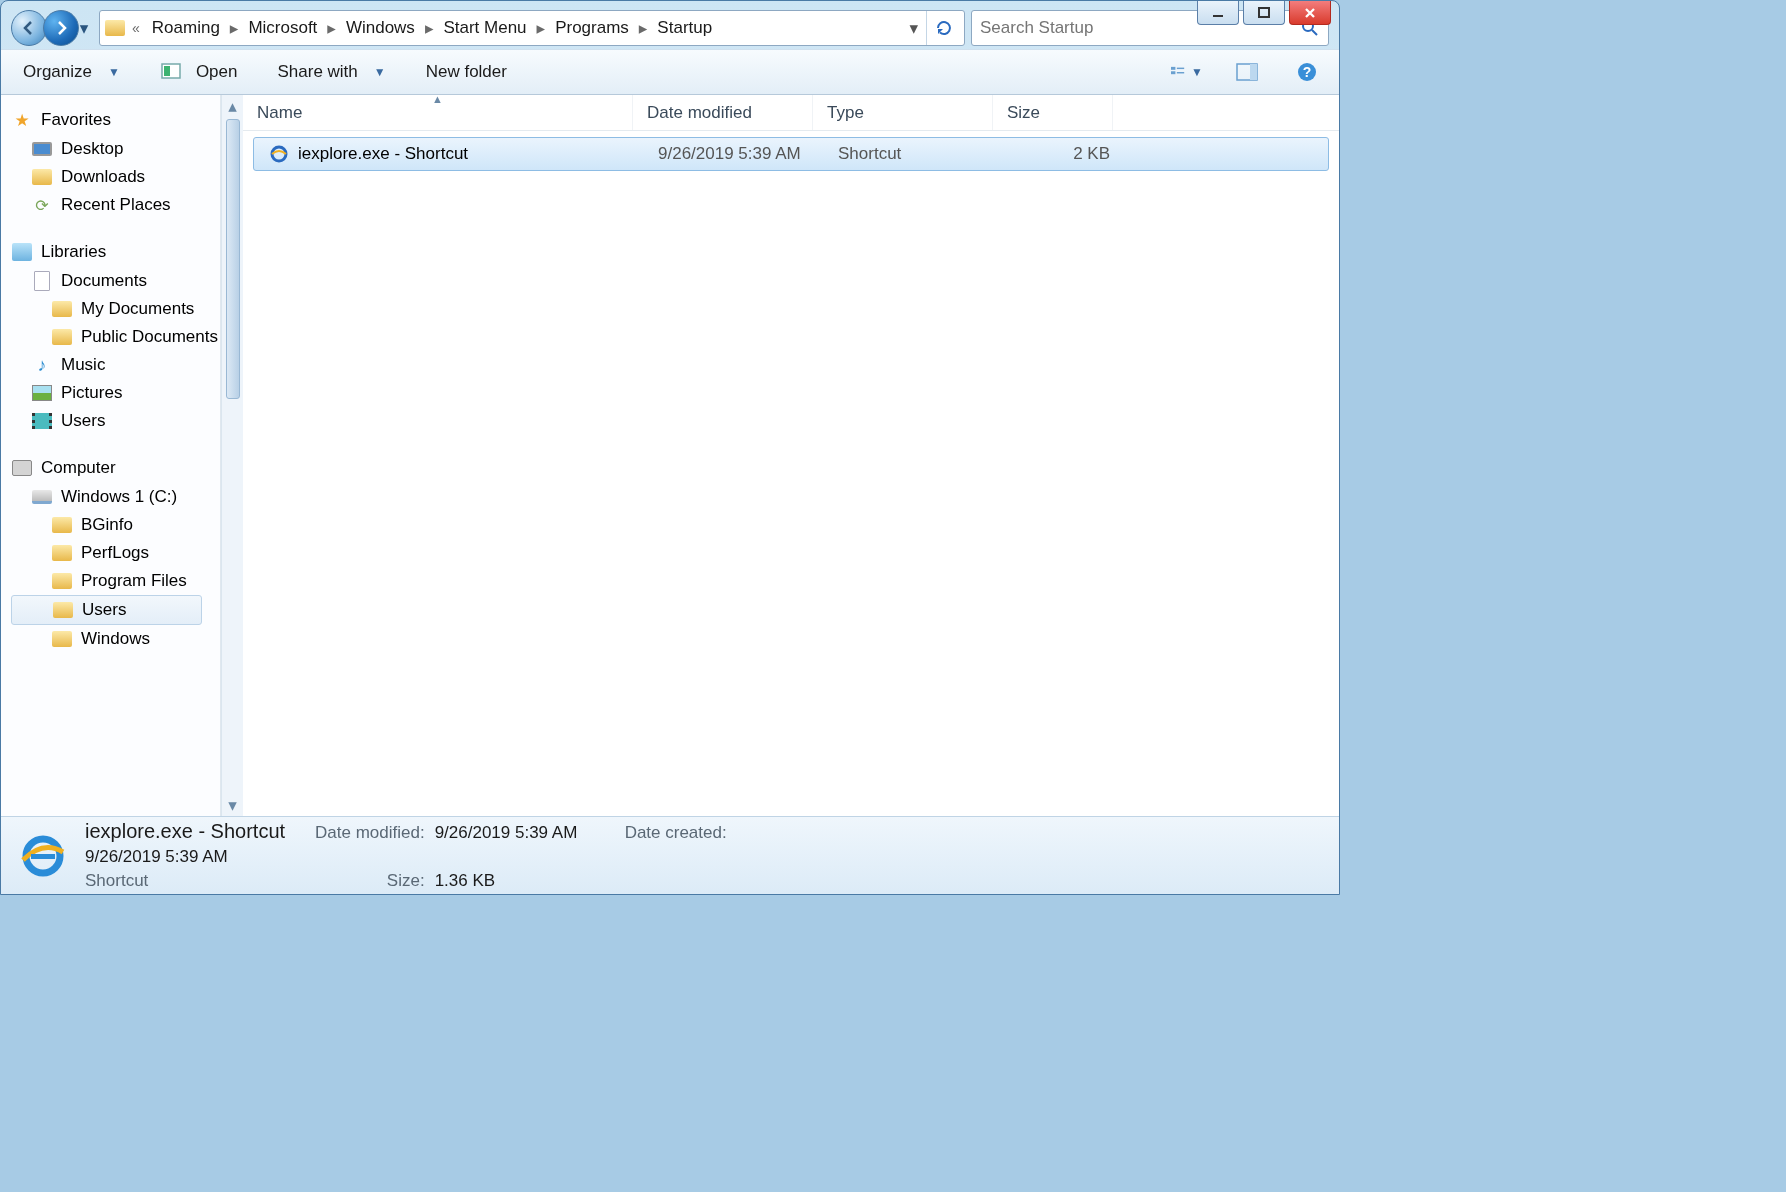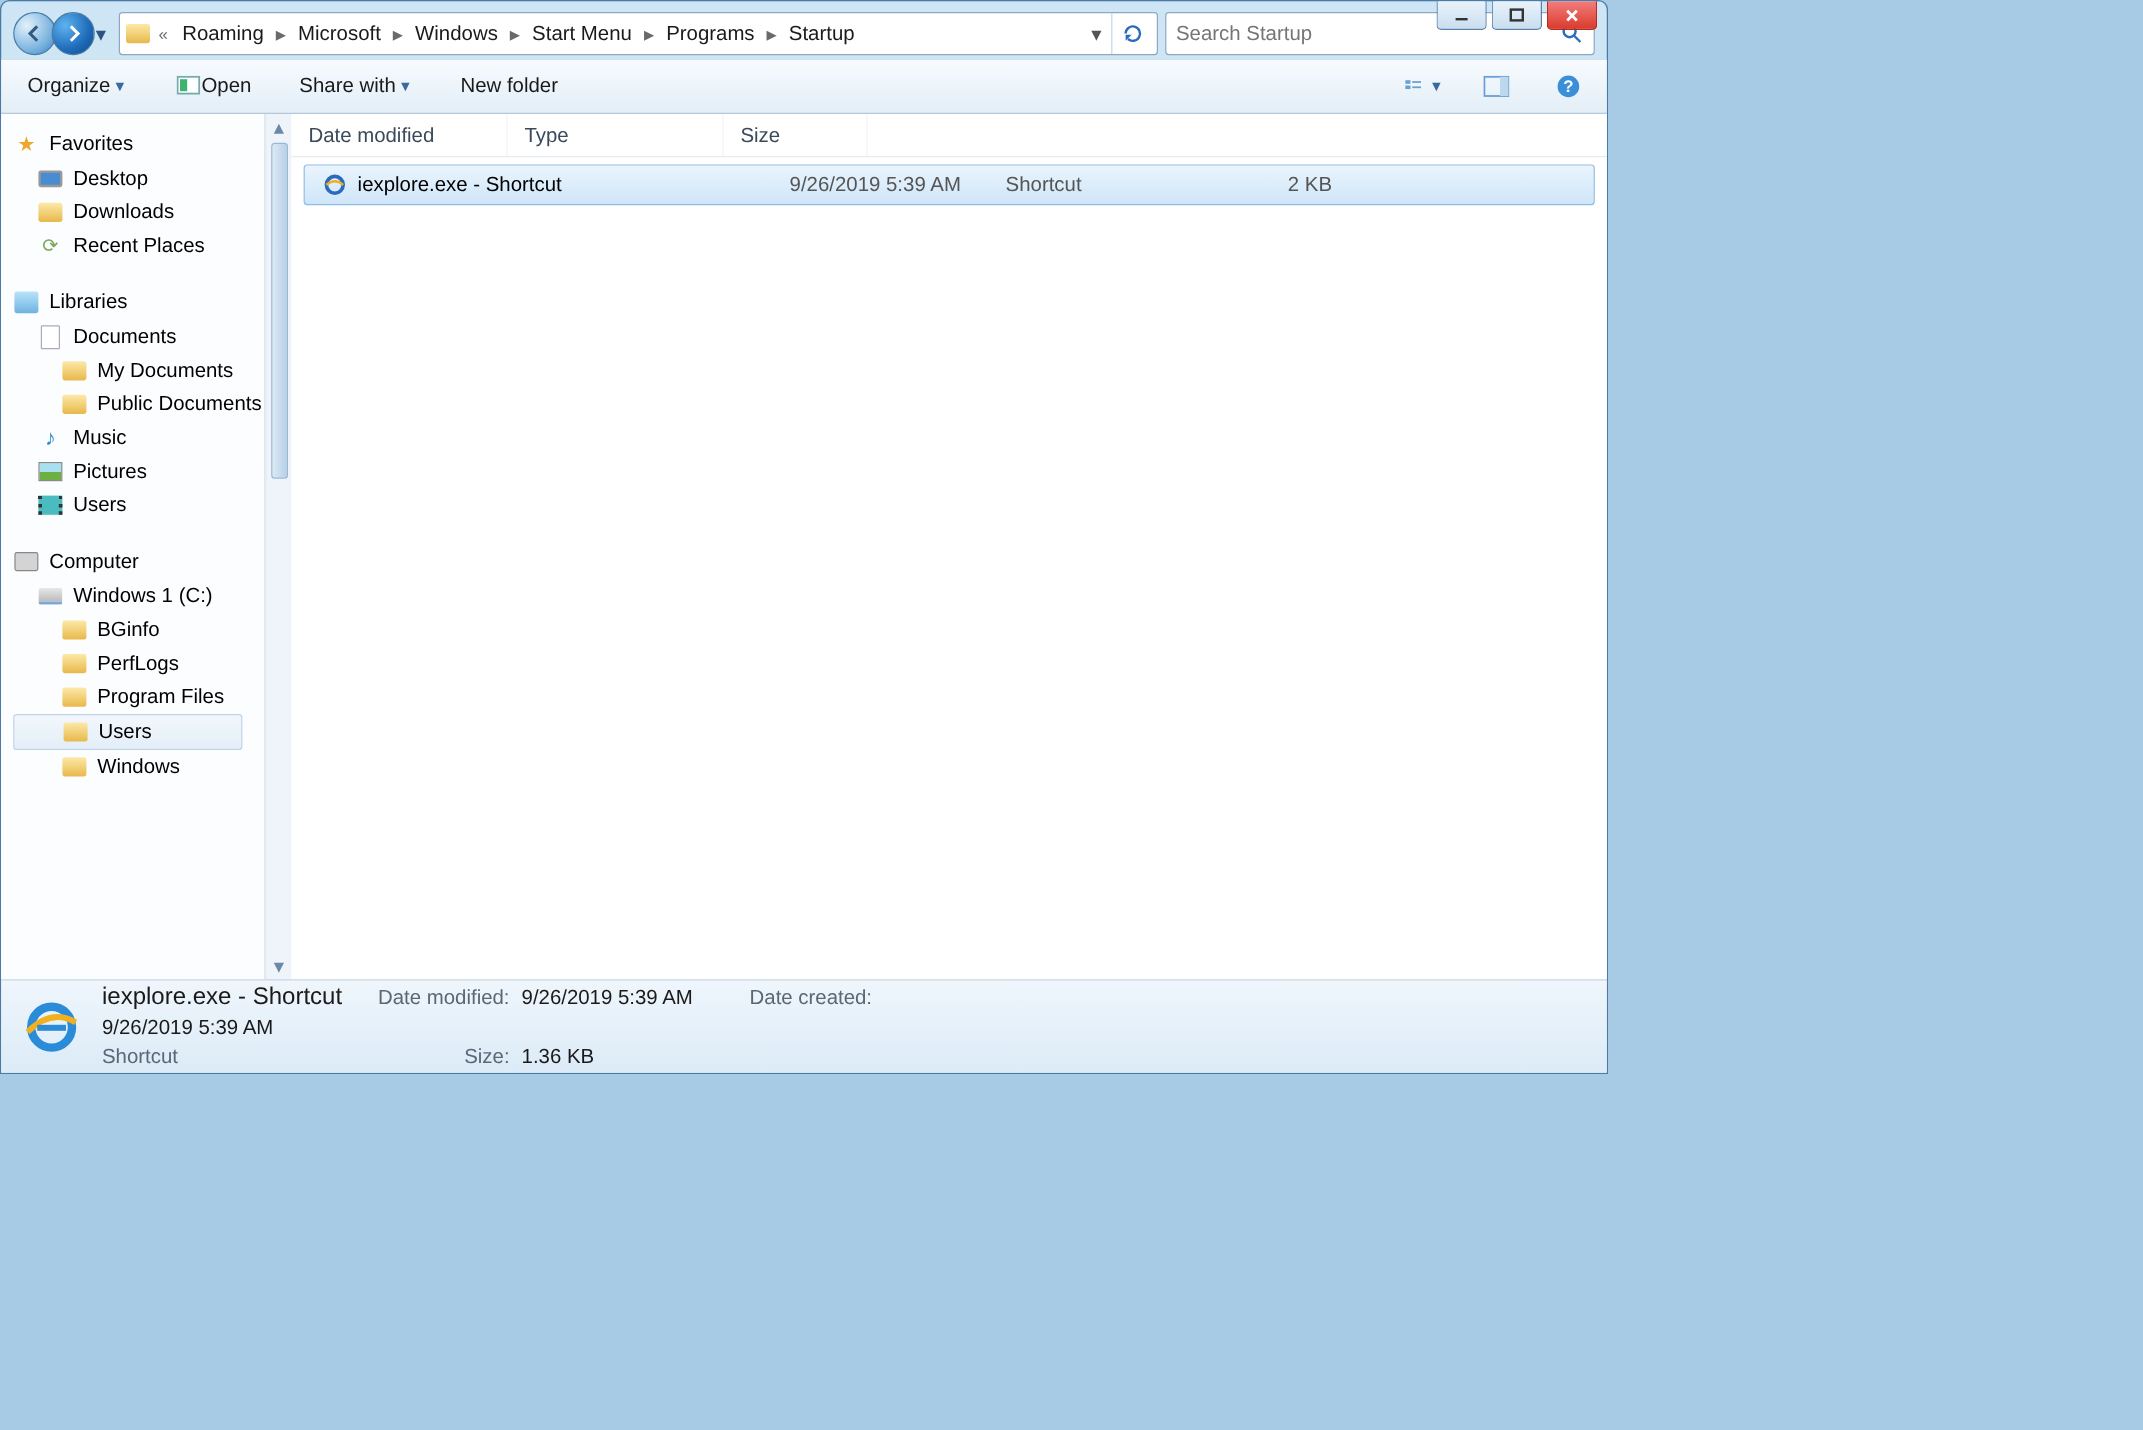--- a/index.html
+++ b/index.html
@@ -17,21 +17,21 @@
 .addr-chev { color:#6a6a6a; margin:0 4px; font-size:14px;}
 .addr-crumb { color:#1a1a1a; padding:4px 6px; cursor:pointer; white-space:nowrap;}
 .addr-crumb-sep { color:#6a6a6a; padding:0 2px; cursor:pointer;}
 .addr-spacer { flex:1; }
 .addr-dd { padding:0 6px; color:#555; cursor:pointer; border-left:1px solid transparent;}
 .addr-refresh { width:34px; height:34px; border-left:1px solid #c4d6e6; display:flex; align-items:center; justify-content:center; color:#2a6abf; cursor:pointer;}
 .searchbox { width:358px; height:36px; background:#fff; border:1px solid #8da8c2; border-radius:3px; display:flex; align-items:center; padding:0 8px; }
 .searchbox input { flex:1; border:none; outline:none; color:#777; font-size:17px; background:transparent;}
 .searchbox .search-icon { color:#2a6abf; cursor:pointer; }
 .toolbar { height:46px; background: linear-gradient(to bottom, #f7fbfe, #e3eef7); border-top:1px solid #cfe0ee; border-bottom:1px solid #b6c9da; display:flex; align-items:center; padding:0 16px; gap:28px;}
-.toolbar .tbtn { display:flex; align-items:center; gap:0; color:#1a1a1a; cursor:pointer; padding:4px 6px;}
+.toolbar .tbtn { display:flex; align-items:center; gap:14px; color:#1a1a1a; cursor:pointer; padding:4px 6px;}
 .toolbar .tbtn .caret { color:#3a6aa0; font-size:12px; margin-left:2px;}
 .toolbar .spacer { flex:1; }
 .toolbar .icon-btn { display:flex; align-items:center; justify-content:center; width:32px; height:32px; color:#2a6abf; cursor:pointer; }
 .body-split { display:flex; height: calc(100% - 48px - 46px - 78px); background:#fff;}
 .navpane { width:220px; border-right:1px solid #e0e8ef; overflow:hidden; position:relative; background:#fcfdff;}
 .vscrollbar { width:22px; background:#eef4fa; border-left:1px solid #dbe6ef; display:flex; flex-direction:column; align-items:center;}
 .vscroll-up, .vscroll-down { height:22px; width:100%; display:flex; align-items:center; justify-content:center; color:#6a89a6; cursor:pointer;}
 .vscroll-thumb { width:14px; background: linear-gradient(to right,#dce9f5,#b8d0e6); border:1px solid #99b8d4; border-radius:3px; margin-top:2px;}
 .tree { padding:10px 0 10px 10px; font-size:17px; }
 .tree-group-hdr { display:flex; align-items:center; gap:8px; padding:4px 0; cursor:pointer;}
@@ -312,20 +312,24 @@
 
     <div class="vscrollbar">
       <div class="vscroll-up">▴</div>
       <div class="vscroll-thumb" style="height:280px"></div>
       <div style="flex:1"></div>
       <div class="vscroll-down">▾</div>
     </div>
 
     <div class="filearea">
       <div class="columnheaders">
+        <div class="col name">
+          <span>Name</span>
+          <span class="sort-ind">▲</span>
+        </div>
         <div class="col date">
             <span>Date modified</span>
           </div>
         <div class="col type">
             <span>Type</span>
           </div>
         <div class="col size">
             <span>Size</span>
           </div>
       </div>

